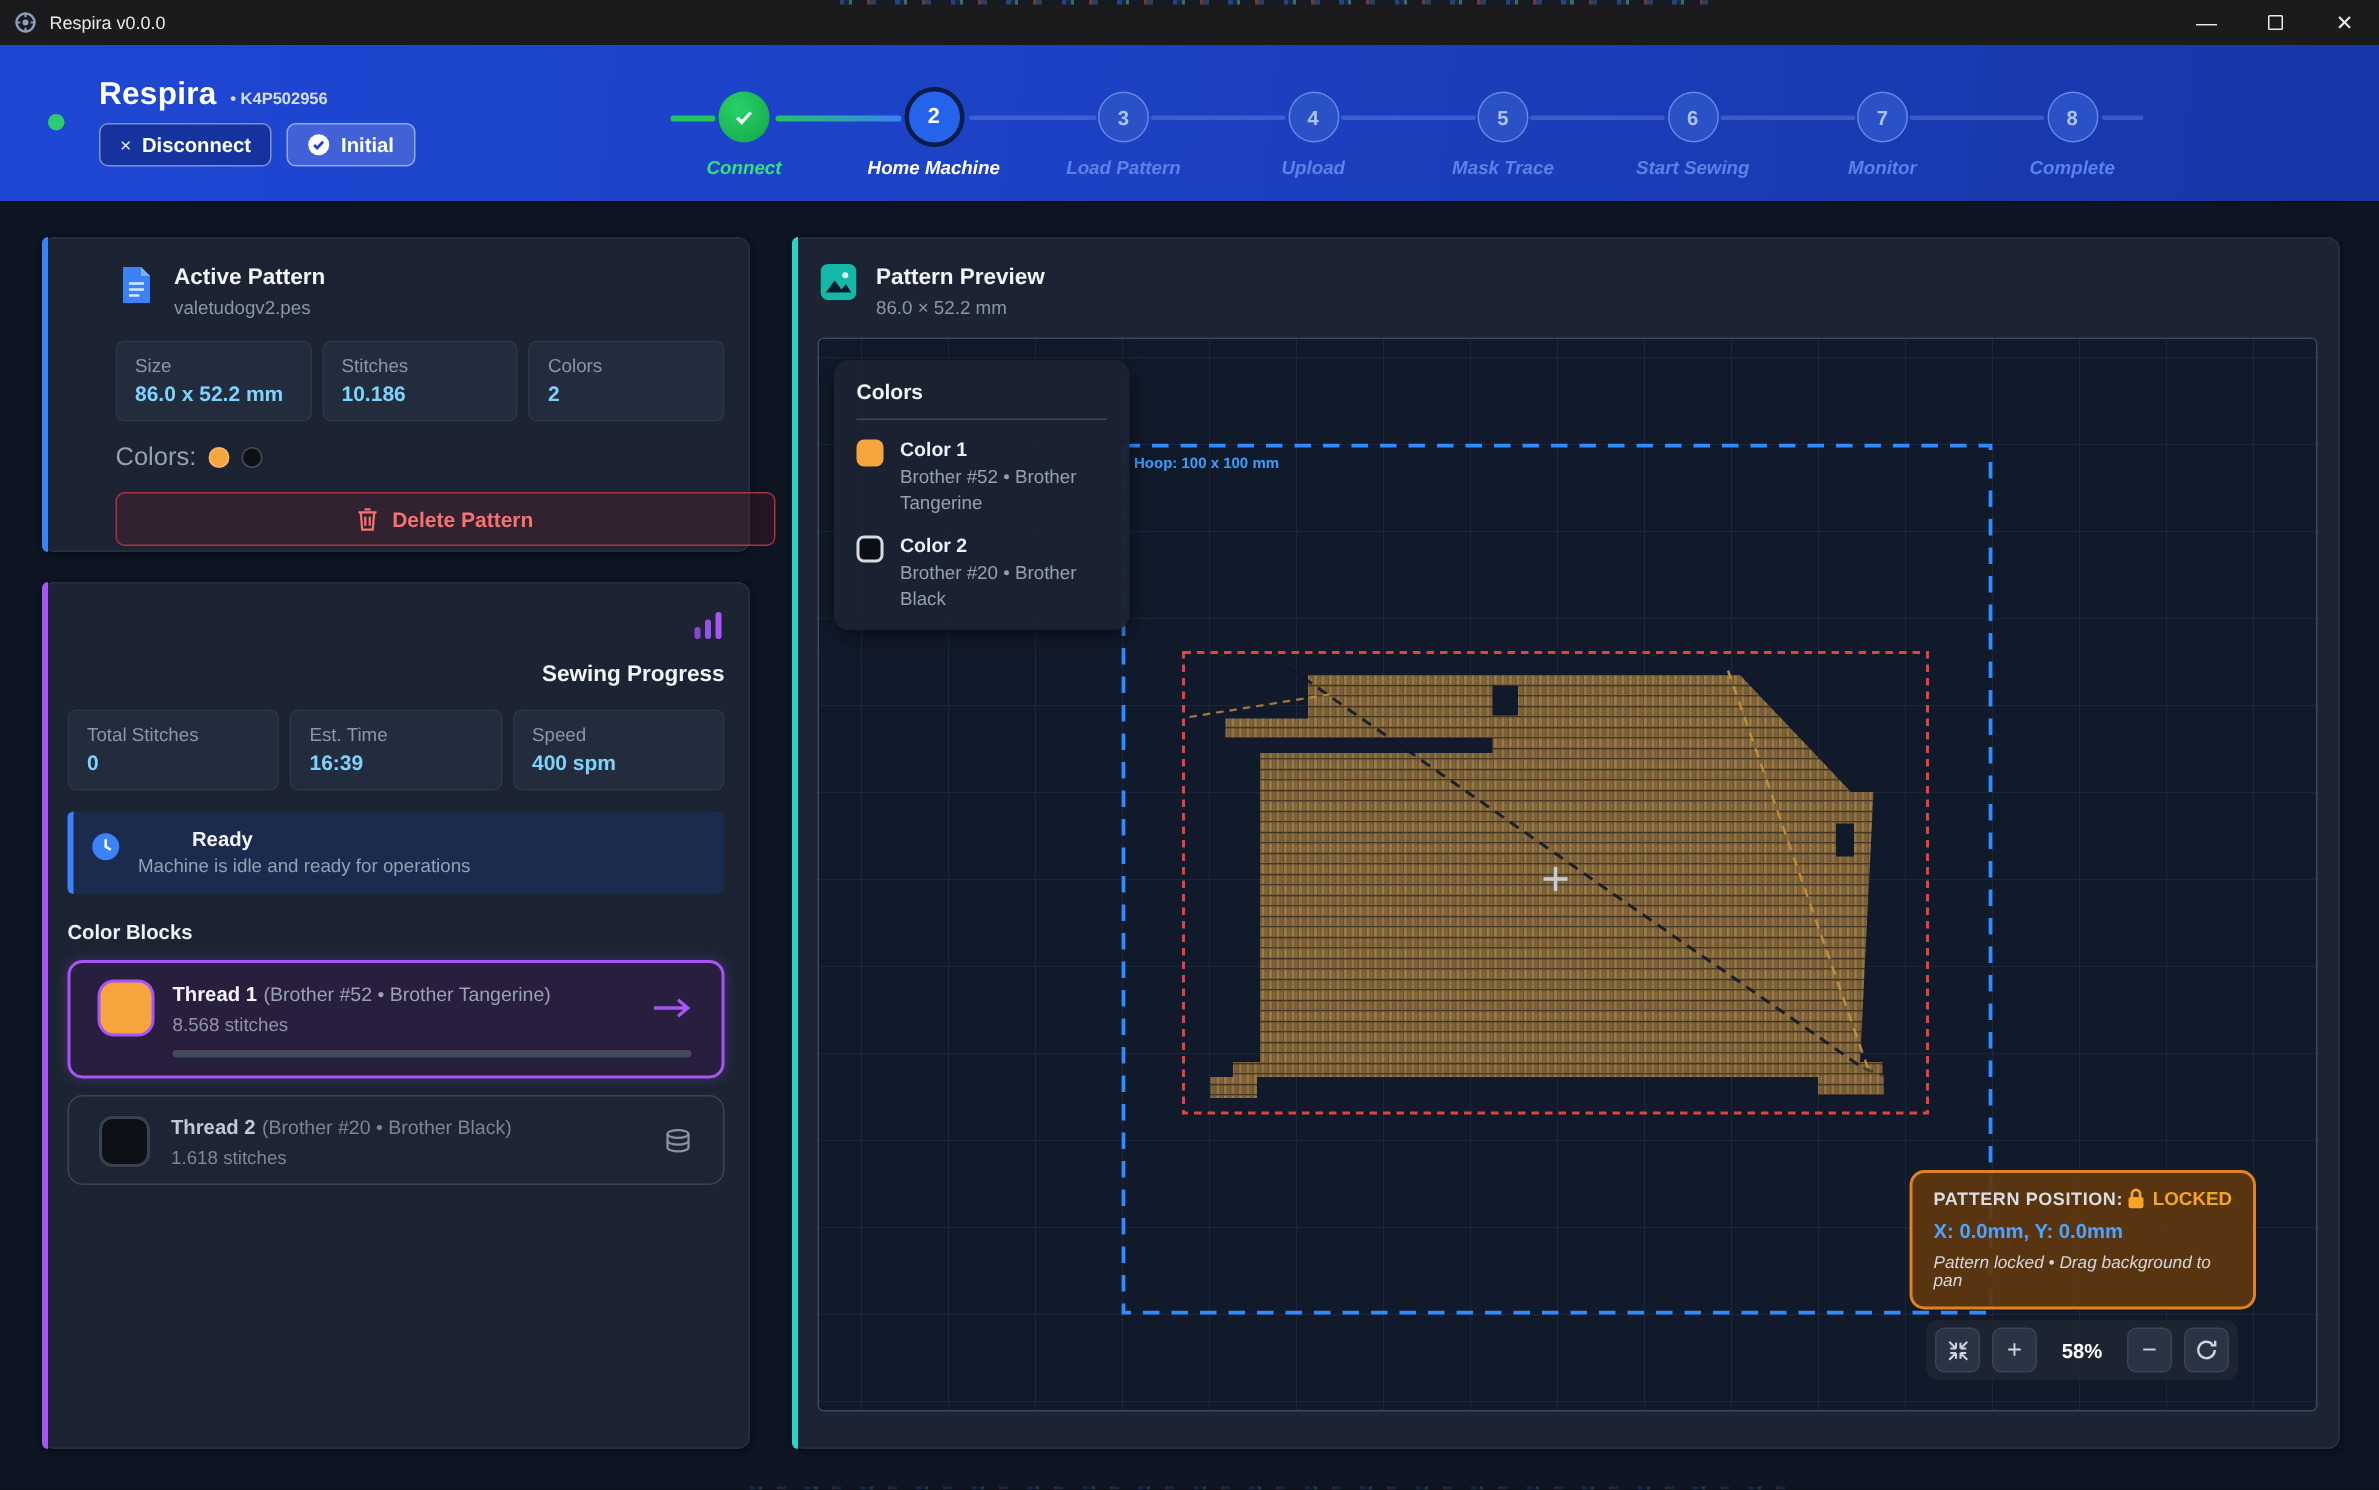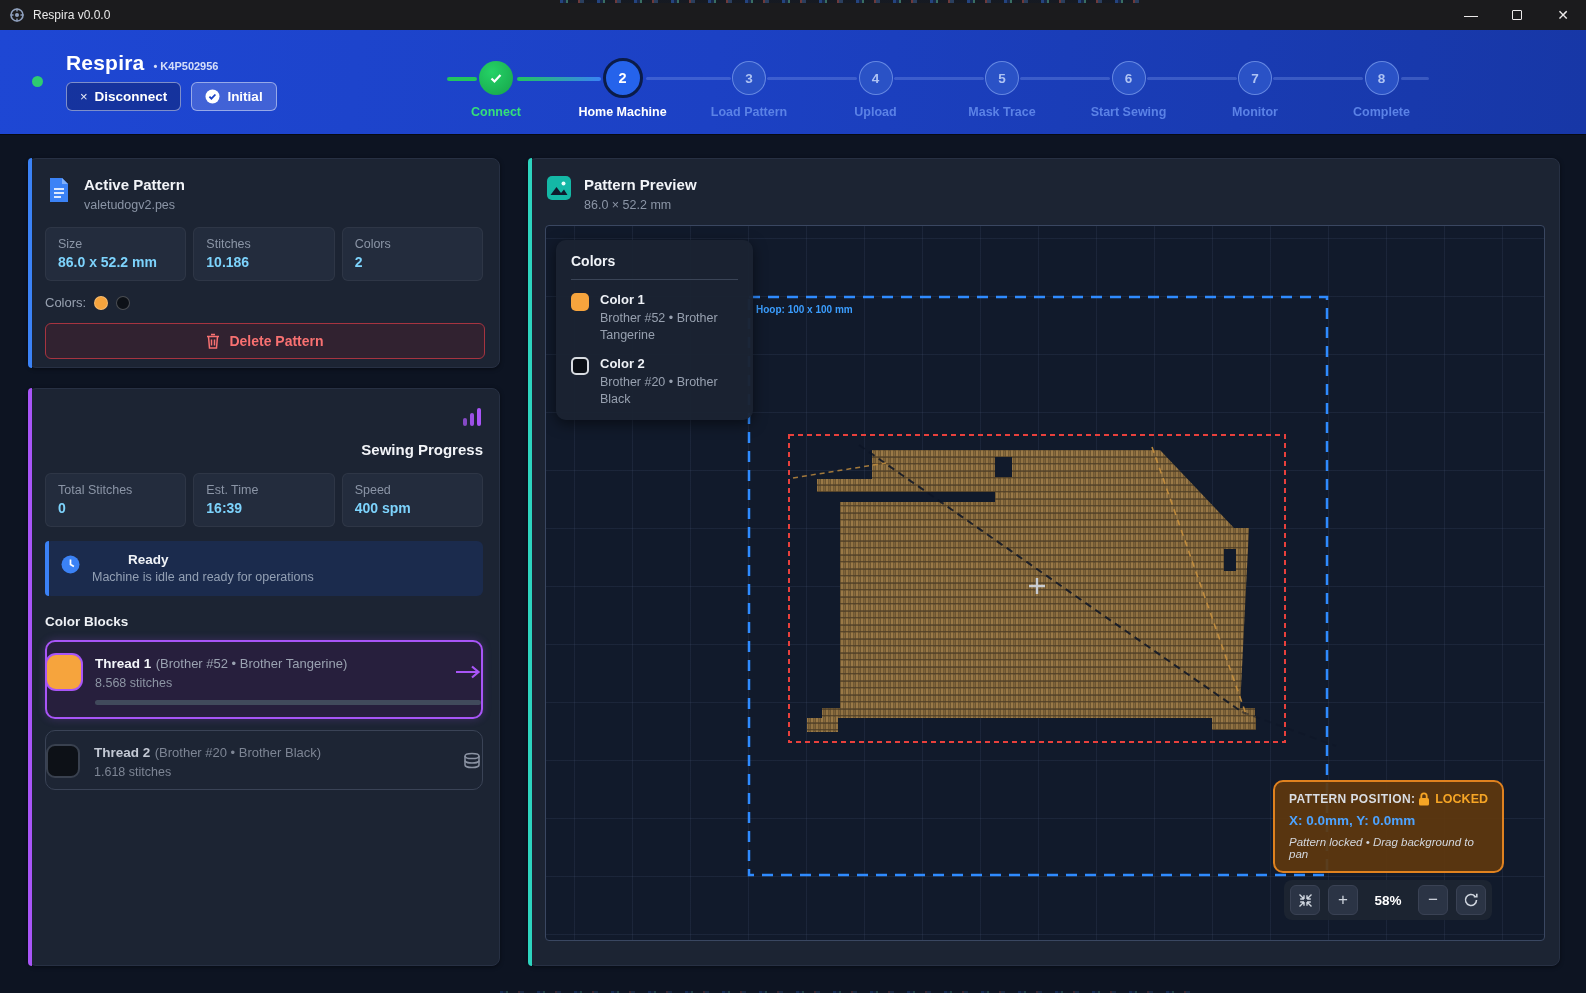--- a/index.html
+++ b/index.html
@@ -34,50 +34,50 @@
   
   .stepper { position:absolute; left:433px; top:0; width:1012px; height:104px; }
   .seg { position:absolute; top:47px; height:3px; border-radius:2px; background:rgba(130,160,235,.32); }
   .seg.done { background:#22c55e; height:4px; top:46.5px; }
   .seg.grad { background:linear-gradient(90deg,#22c55e,#3b82f6); height:4px; top:46.5px; }
   .step { position:absolute; top:0; width:126px; text-align:center; }
   .circ { margin:31px auto 0; width:34px; height:34px; border-radius:50%; display:flex; align-items:center; justify-content:center;
     background:#2a52c6; border:1.5px solid rgba(150,180,250,.55); color:#aec3f3; font-size:13.5px; font-weight:bold; }
   .step.done .circ { background:radial-gradient(circle at 38% 32%,#25d366,#16a34a); border:none; }
   .step.current .circ { width:40px; height:40px; margin-top:28px; background:#2563eb; border:3px solid #0b1c49; color:#fff; font-size:14.5px; }
-  .slabel { margin-top:10px; font-size:12.5px; font-weight:bold; color:#5b82e6; }
+  .slabel { margin-top:10px; font-size:12.5px; font-weight:bold; color:#5b82e6;font-style:italic; }
   .step.done .slabel { color:#35e07a; }
   .step.current .slabel { color:#ffffff; margin-top:7px; }
 
   
   .card { position:absolute; background:#1c2433; border:1px solid #273043; border-radius:8px; box-shadow:0 1px 4px rgba(0,0,0,.45); }
   .card::before { content:""; position:absolute; left:-1px; top:-1px; bottom:-1px; width:4px; border-radius:8px 0 0 8px; background:var(--accent); }
   .cardhead { display:flex; align-items:flex-start; gap:13px; padding:17px 16px 0 18px; }
   .cardtitle { font-size:15px; font-weight:bold; color:#f2f4f8; }
   .cardsub { font-size:12.5px; color:#8b95a6; margin-top:5px; }
 
   .statrow { display:flex; gap:7px; padding:0 16px; margin-top:15px; }
   .stat { flex:1; background:#232c3d; border:1px solid rgba(255,255,255,.05); border-radius:6px; padding:9px 12px 10px; }
   .stat .lb { font-size:12.5px; color:#8b95a6; }
   .stat .vl { font-size:14px; font-weight:bold; color:#7dd3fc; margin-top:3px; }
 
   .colorsrow { display:flex; align-items:center; gap:8px; padding:0 16px; margin-top:14px; }
-  .colorsrow .lb { font-size:13px; color:#98a1b0; }
+  .colorsrow .lb { font-size:17px; color:#98a1b0; }
   .dotswatch { width:14px; height:14px; border-radius:50%; border:1px solid rgba(255,255,255,.25); }
 
   .delbtn { margin:13px 16px 0; height:36px; width:440px; display:flex; align-items:center; justify-content:center; gap:9px;
     background:rgba(127,29,40,.22); border:1px solid #a63440; border-radius:6px; color:#f87171; font-size:14px; font-weight:bold; }
 
   .statusbox { margin:14px 16px 0; background:#1b2b4d; border-radius:6px; padding:11px 14px 12px 16px; position:relative; display:flex; gap:12px; align-items:flex-start; }
   .statusbox::before { content:""; position:absolute; left:0; top:0; bottom:0; width:4px; border-radius:6px 0 0 6px; background:#3b82f6; }
   .statusbox .st { font-size:13.5px; font-weight:bold; color:#f0f3f7;padding-left:36px; }
   .statusbox .sd { font-size:12.5px; color:#93a0b4; margin-top:3px; }
 
   .cbhead { padding:0 16px; margin-top:18px; font-size:13.5px; font-weight:bold; color:#eef1f5; }
-  .thread { margin:11px 16px 0; border-radius:10px; padding:12px 0 10px; position:relative; }
+  .thread { margin:11px 16px 0; border-radius:10px; padding:12px 20px 10px; position:relative; }
   .thread.active { border:2px solid #a855f7; background:#271f3d; box-shadow:0 0 8px rgba(168,85,247,.25); }
   .thread.idle { border:1px solid #3a4356; background:#1d2534; }
   .trow { display:flex; align-items:center; gap:14px; }
   .tswatch { width:34px; height:34px; border-radius:9px; flex:none; }
   .tswatch.ring { box-shadow:0 0 0 2px #a855f7; }
   .tswatch.dark { border:2px solid #39414f; }
   .tname { font-size:13.5px; font-weight:bold; color:#f3f5f9; }
   .tmeta { font-size:13px; color:#9aa2b1; font-weight:normal; }
   .tstitches { font-size:12.5px; color:#8d95a4; margin-top:4px; }
   .thread.idle .tname { color:#c3c9d4; }
@@ -215,21 +215,21 @@
       </div>
       <div class="step" style="left:885.5px">
         <div class="circ">
             <span>8</span>
           </div>
         <div class="slabel">Complete</div>
       </div>
     </div>
   </div>
 
-  <div class="card" style="--accent:#3b82f6; left:28px; top:158px; width:472px; height:210px;">
+  <div class="card" style="--accent:#3b82f6; left:28px; top:158px; width:472px; height:210px;padding-left:32px;">
     <div class="cardhead">
       <svg width="24" height="28" viewBox="0 0 24 28">
         <path d="M3 2h12l6 6v18H3z" fill="#3b82f6"></path>
         <path d="M15 2l6 6h-6z" fill="#7fb0fb"></path>
         <path d="M7 13h10M7 17h10M7 21h7" stroke="#dbe9ff" stroke-width="1.8"></path>
       </svg>
       <div>
         <div class="cardtitle">Active Pattern</div>
         <div class="cardsub">valetudogv2.pes</div>
       </div>

